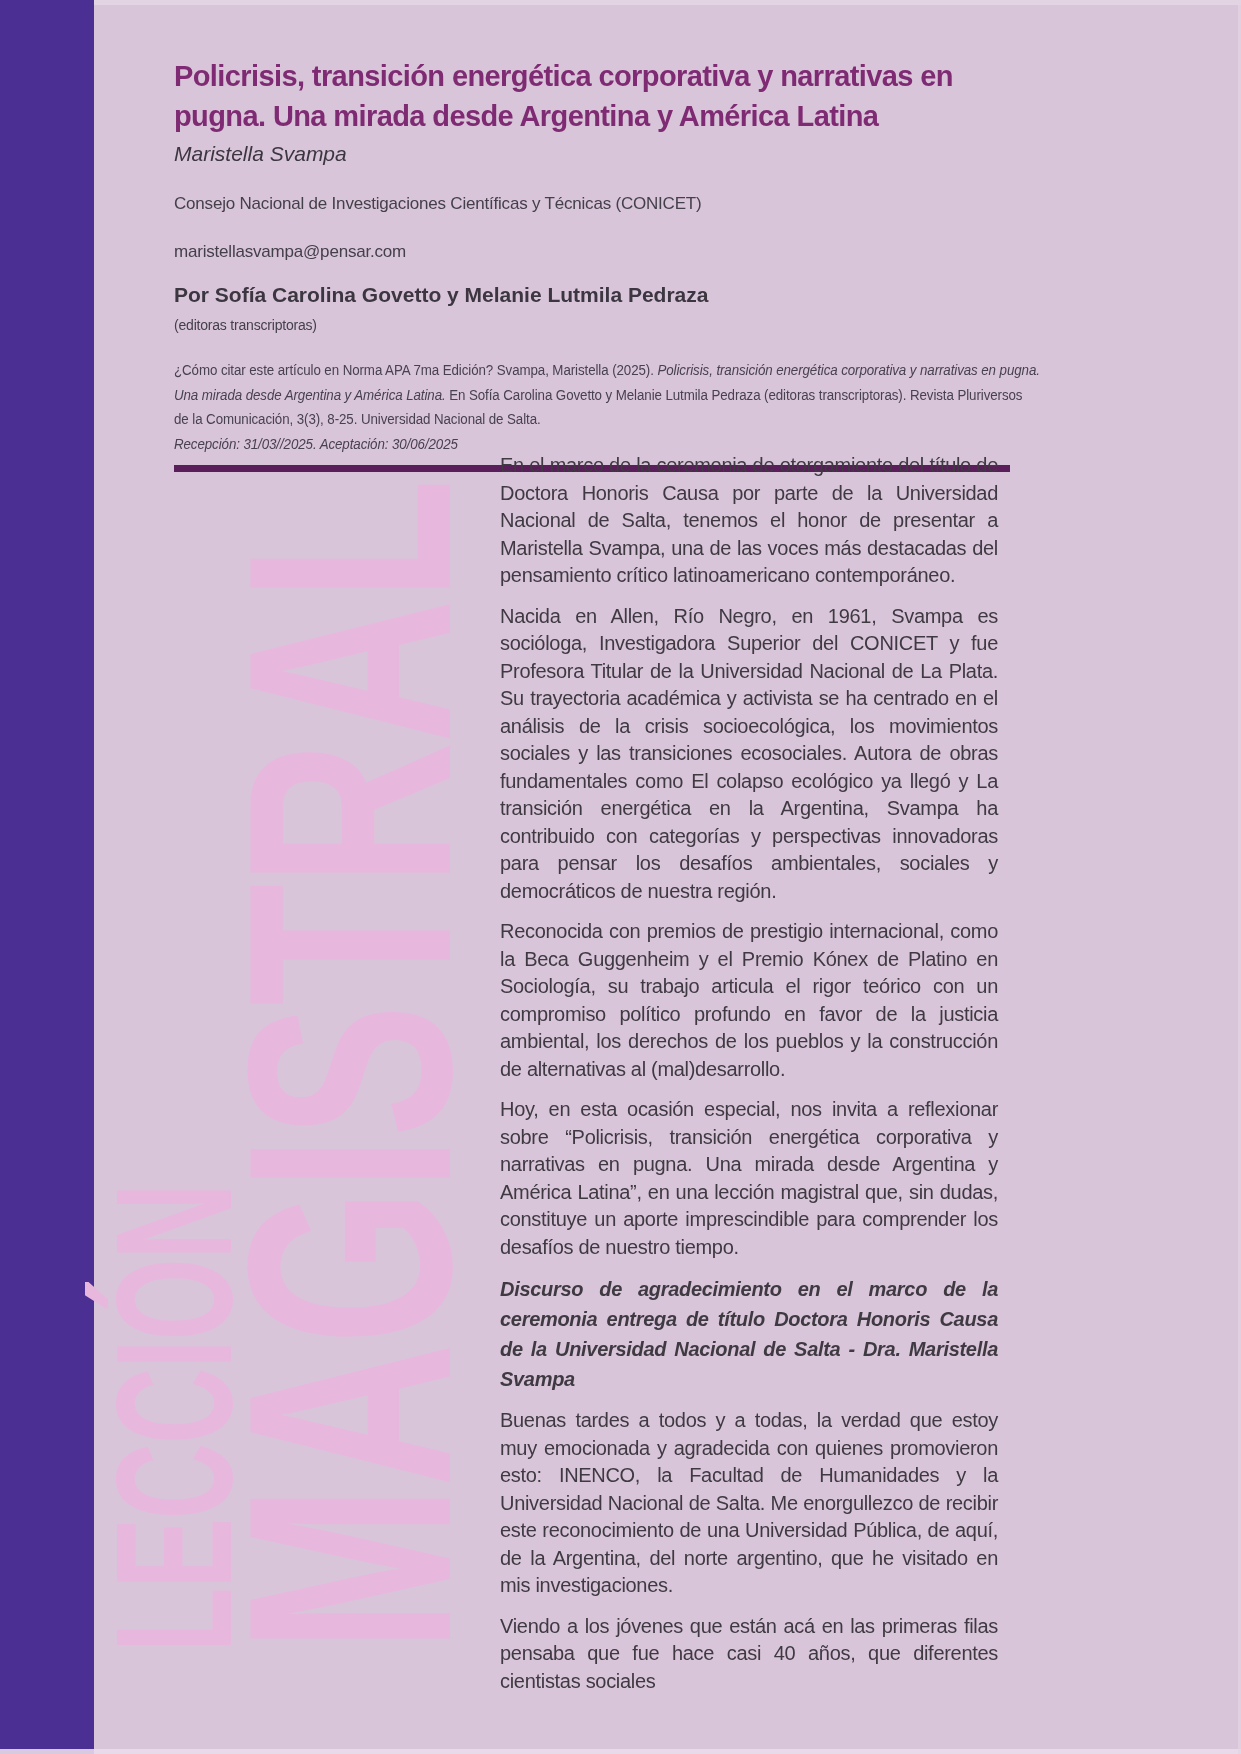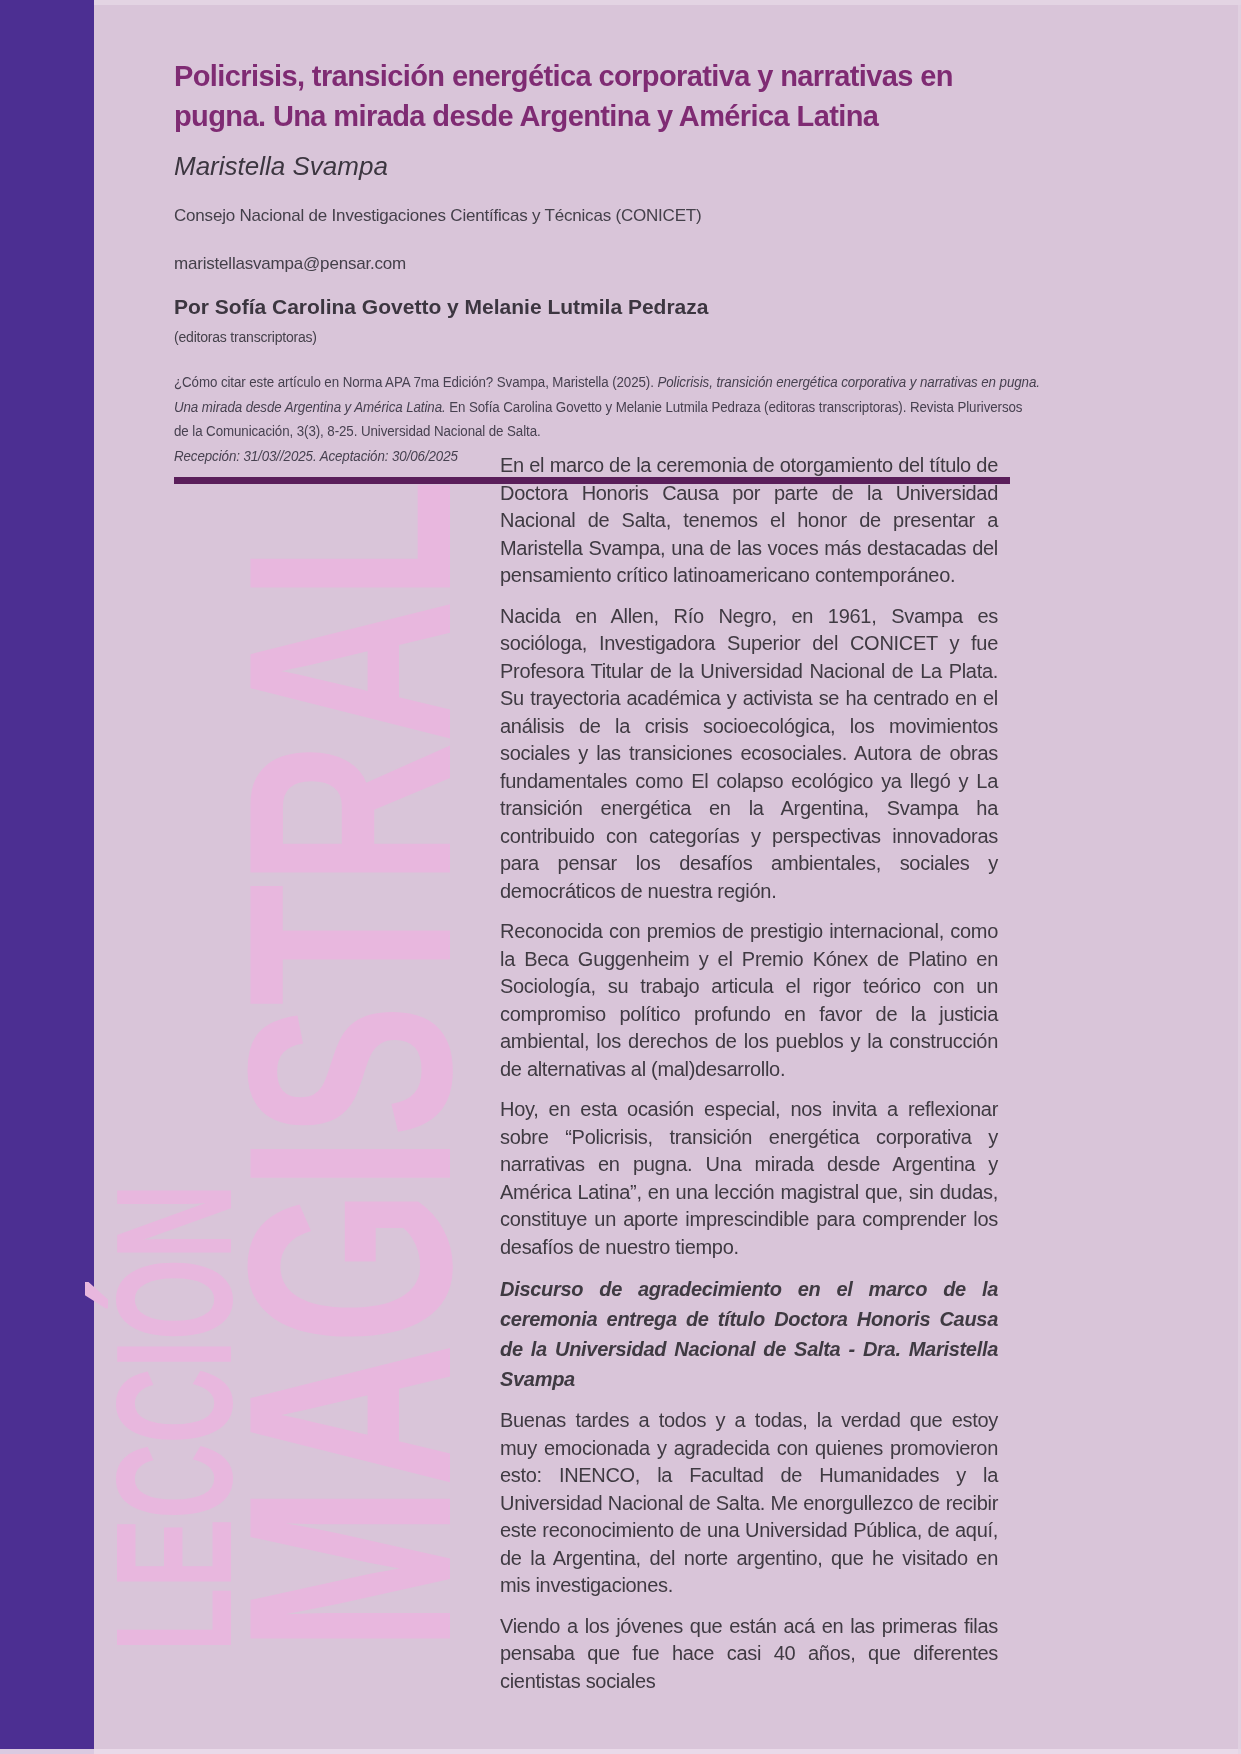--- a/index.html
+++ b/index.html
@@ -47,23 +47,23 @@
   }
   .title-line{
     font-weight:700;
     font-size:29px;
     line-height:40px;
     letter-spacing:-0.6px;
     color:#7f2b73;
     white-space:nowrap;
   }
   .author-name{
-    margin-top:17px;
+    margin-top:5px;
     font-style:italic;
-    font-size:26px;
+    font-size:21px;
     line-height:26px;
     color:#3c3640;
   }
   .meta-line{
     margin-top:25px;
     font-size:17px;
     line-height:23px;
     letter-spacing:-0.2px;
     color:#44404a;
   }

